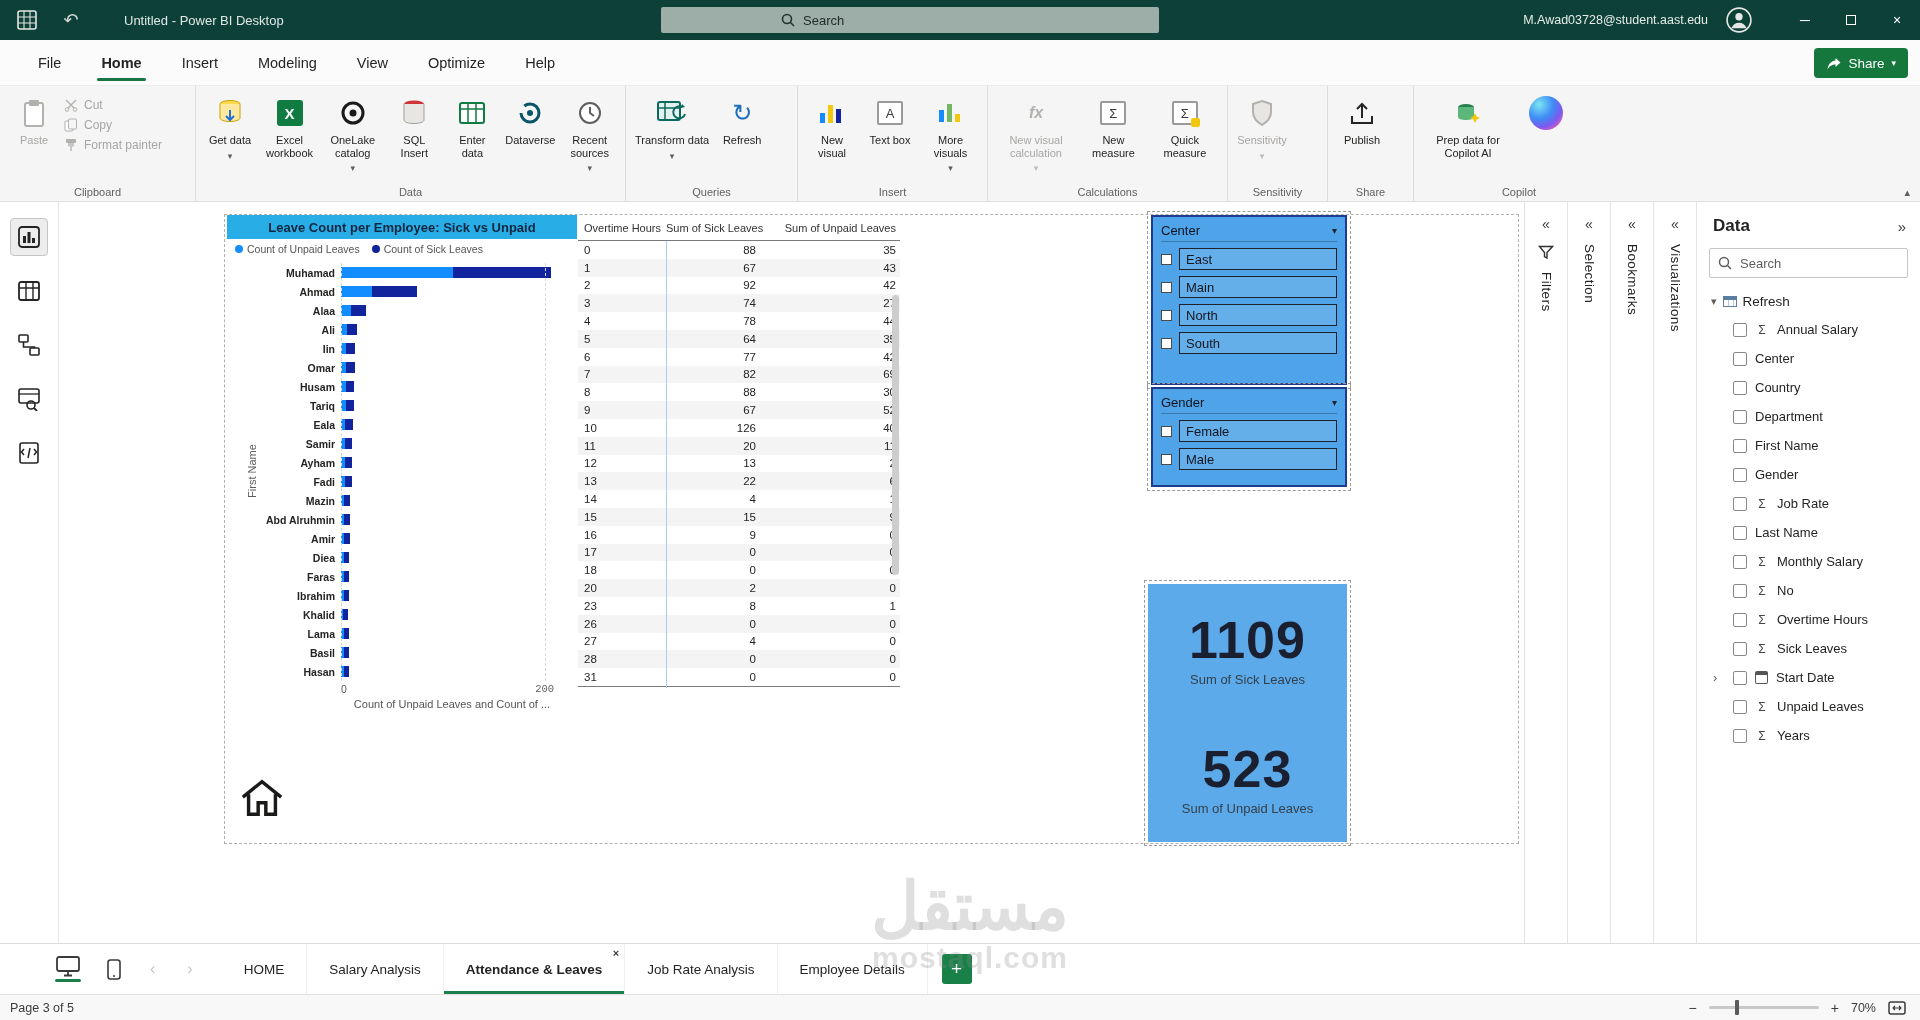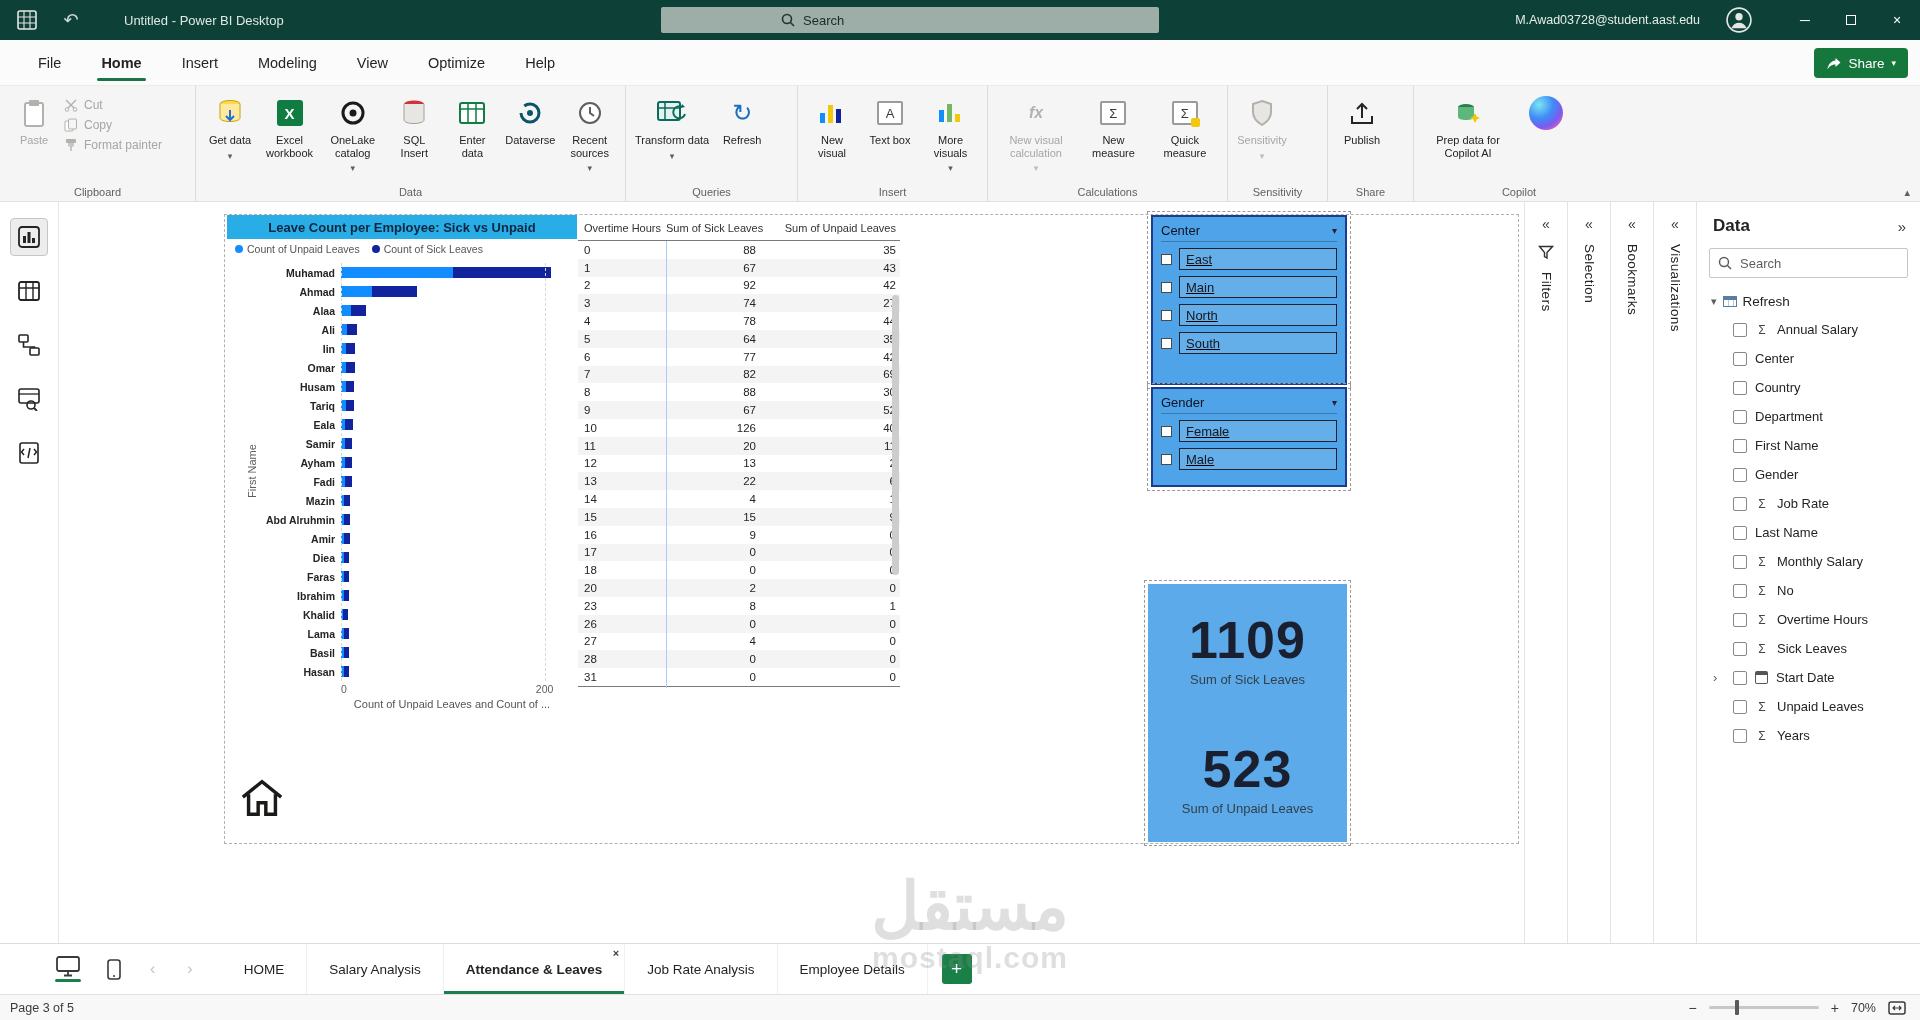--- a/index.html
+++ b/index.html
@@ -7,21 +7,21 @@
   #app { position:relative; width:1920px; height:1020px; }
 
   
   .titlebar { position:absolute; top:0; left:0; width:1920px; height:40px; background:#0d4037; display:flex; align-items:center; color:#e8eee9; }
   .tb-left { display:flex; align-items:center; gap:18px; padding-left:14px; width:640px; }
   .tb-appicon, .tb-undo { width:26px; height:26px; display:flex; align-items:center; justify-content:center; cursor:pointer; }
   .tb-undo { font-size:18px; color:#cfd8d4; }
   .tb-title { font-size:13px; color:#dfe8e4; margin-left:22px; white-space:nowrap; }
   .tb-search { position:absolute; left:661px; top:7px; width:498px; height:26px; background:#9dada7; border-radius:2px; display:flex; align-items:center; gap:8px; padding-left:120px; color:#1f2a27; font-size:13px; }
   .tb-right { position:absolute; right:0; top:0; height:40px; display:flex; align-items:center; }
-  .tb-account { font-size:12.5px; color:#e6ece8; margin-right:26px; }
+  .tb-account { font-size:12.5px; color:#e6ece8; margin-right:18px; }
   .tb-avatar { width:26px; height:26px; margin-right:30px; }
   .wbtn { width:46px; height:40px; display:flex; align-items:center; justify-content:center; font-size:14px; color:#fff; cursor:pointer; }
   .wbox { width:10px; height:10px; border:1.5px solid #fff; display:inline-block; }
 
   
   .menubar { position:absolute; top:40px; left:0; width:1920px; height:46px; background:#fbfbfb; display:flex; align-items:center; border-bottom:1px solid #ececec; }
   .menu-items { display:flex; align-items:center; padding-left:20px; gap:4px; height:100%; }
   .menu-item { padding:0 18px; height:100%; display:flex; align-items:center; font-size:14.5px; color:#252423; cursor:pointer; position:relative; }
   .menu-item.active { font-weight:700; }
   .menu-item.active::after { content:""; position:absolute; left:14px; right:14px; bottom:4px; height:3px; background:#1b7443; border-radius:2px; }
@@ -89,21 +89,21 @@
   .t-total .td { font-weight:700;margin-top:40px; }
   .t-vline { position:absolute; left:88px; top:26px; bottom:24px; width:1px; background:#aacdf0; }
   .t-scroll { position:absolute; right:1px; top:80px; width:7px; height:280px; background:#cdcdcd; border-radius:4px; }
 
   
   .slicer { position:absolute; background:#4fa3e8; border:2px solid #1d3b8f; outline:1px dashed #9a9a9a; outline-offset:3px; padding:3px 8px; }
   .slicer1 { left:1092px; top:13px; width:196px; height:170px; }
   .slicer2 { left:1092px; top:185px; width:196px; height:100px; }
   .sl-head { display:flex; justify-content:space-between; align-items:center; height:22px; color:#11131f; font-size:13px; border-bottom:1px solid rgba(0,0,0,.25); }
   .sl-chev { font-size:10px; color:#223; cursor:pointer; }
-  .sl-item { display:flex; align-items:center; gap:7px; margin:6px 0; cursor:pointer;text-decoration:underline; }
+  .sl-item { display:flex; align-items:center; gap:7px; margin:6px 0; cursor:pointer; }
   .sl-cb { width:11px; height:11px; background:#fdfdfd; border:1px solid #4a4a4a; flex:none; }
   .sl-label { flex:1; border:1px solid #20222b; height:22px; line-height:21px; padding-left:6px; font-size:13px; color:#15171f; background:rgba(255,255,255,0.12); }
 
   
   .cardv { position:absolute; left:1089px; top:382px; width:199px; height:258px; background:#5caae9; outline:1px dashed #9a9a9a; outline-offset:3px; display:flex; flex-direction:column; }
   .card-block { flex:1; display:flex; flex-direction:column; align-items:center; justify-content:center; }
   .card-value { font-size:52px; font-weight:700; color:#1a2030; letter-spacing:1px; }
   .card-label { font-size:13px; color:#33404d; margin-top:2px; }
 
   .home-visual { position:absolute; left:180px; top:575px; cursor:pointer; }
@@ -693,21 +693,21 @@
                 <div class="cbar">
                   <span class="seg" style="width: 1.36364%; background: rgb(17, 141, 255);"></span>
                   <span class="seg" style="width: 2.27273%; background: rgb(18, 35, 158);"></span>
                 </div>
               </div>
             </div>
           </div>
       </div>
       <div class="axisrow">
           <span style="left: 0%;">0</span>
-          <span style="left: 90.9091%; transform: translateX(-50%);">200</span>
+          <span style="left: 90.9091%; transform: translateX(-50%); font-family: Liberation Mono, monospace;">200</span>
         </div>
       <div class="xtitle">Count of Unpaid Leaves and Count of ...</div>
     </div>
 
     <div class="tablev">
       <div class="t-header">
           <div class="th c0">Overtime Hours</div>
           <div class="th c1">Sum of Sick Leaves</div>
           <div class="th c2">Sum of Unpaid Leaves</div>
         </div>

